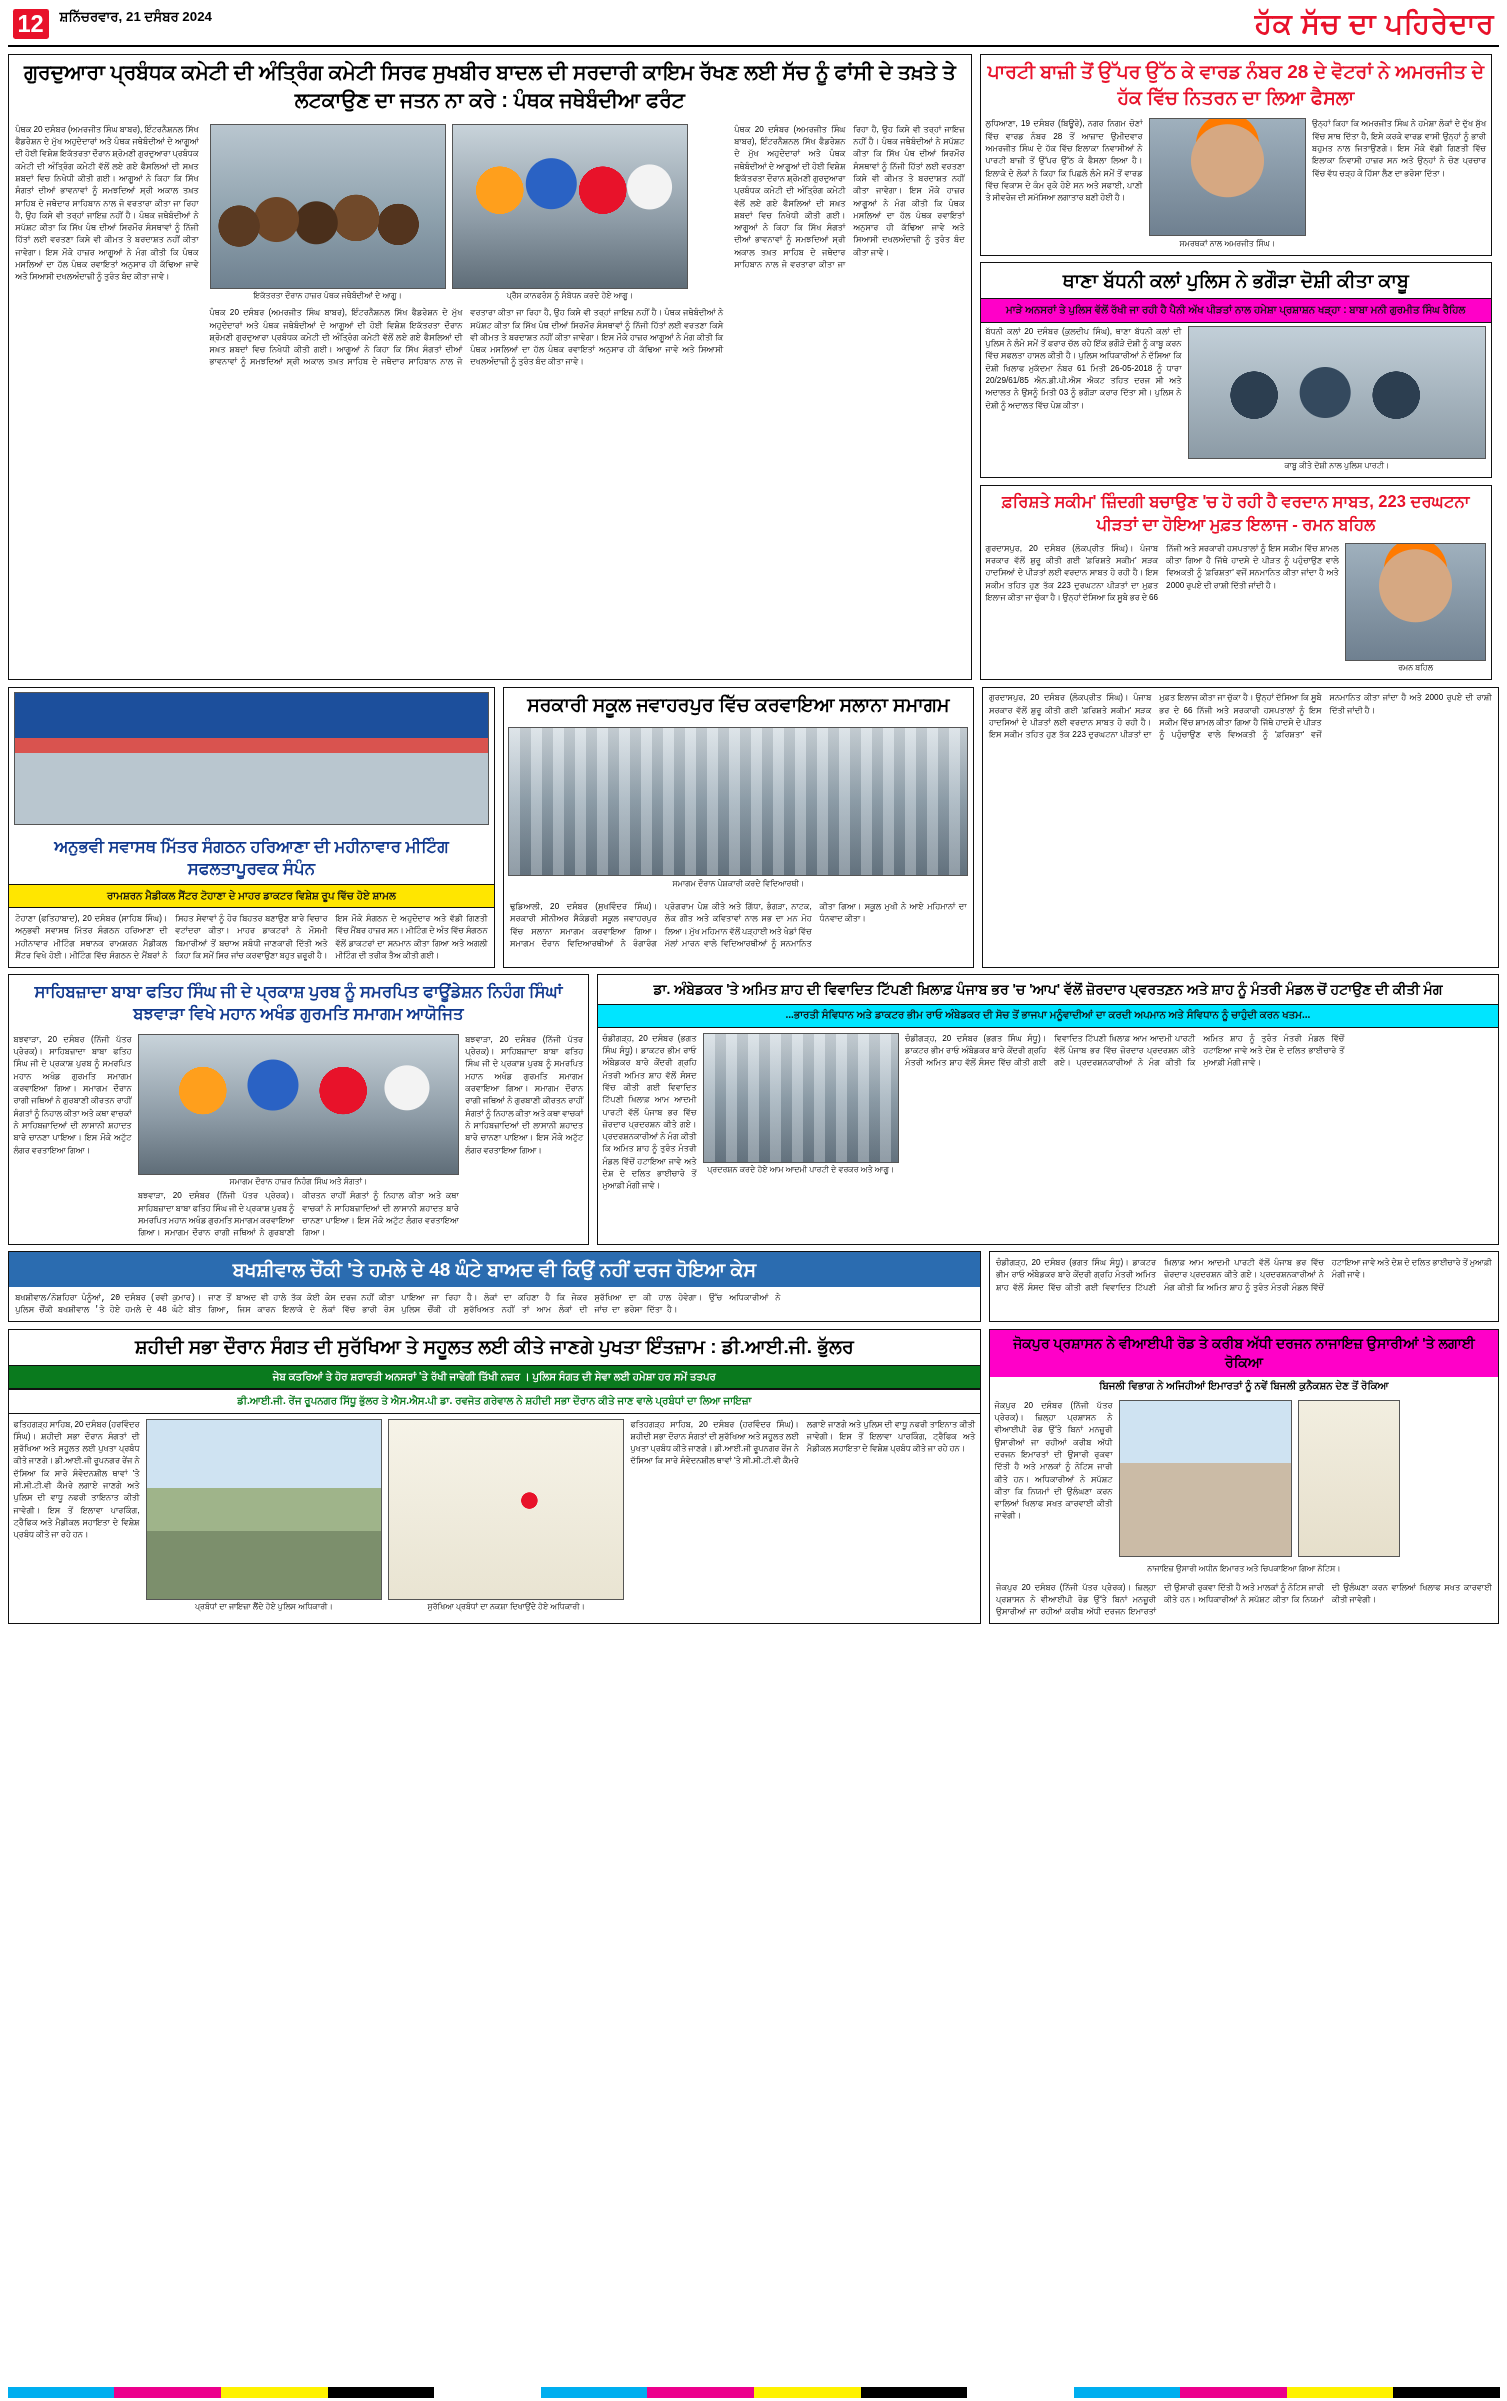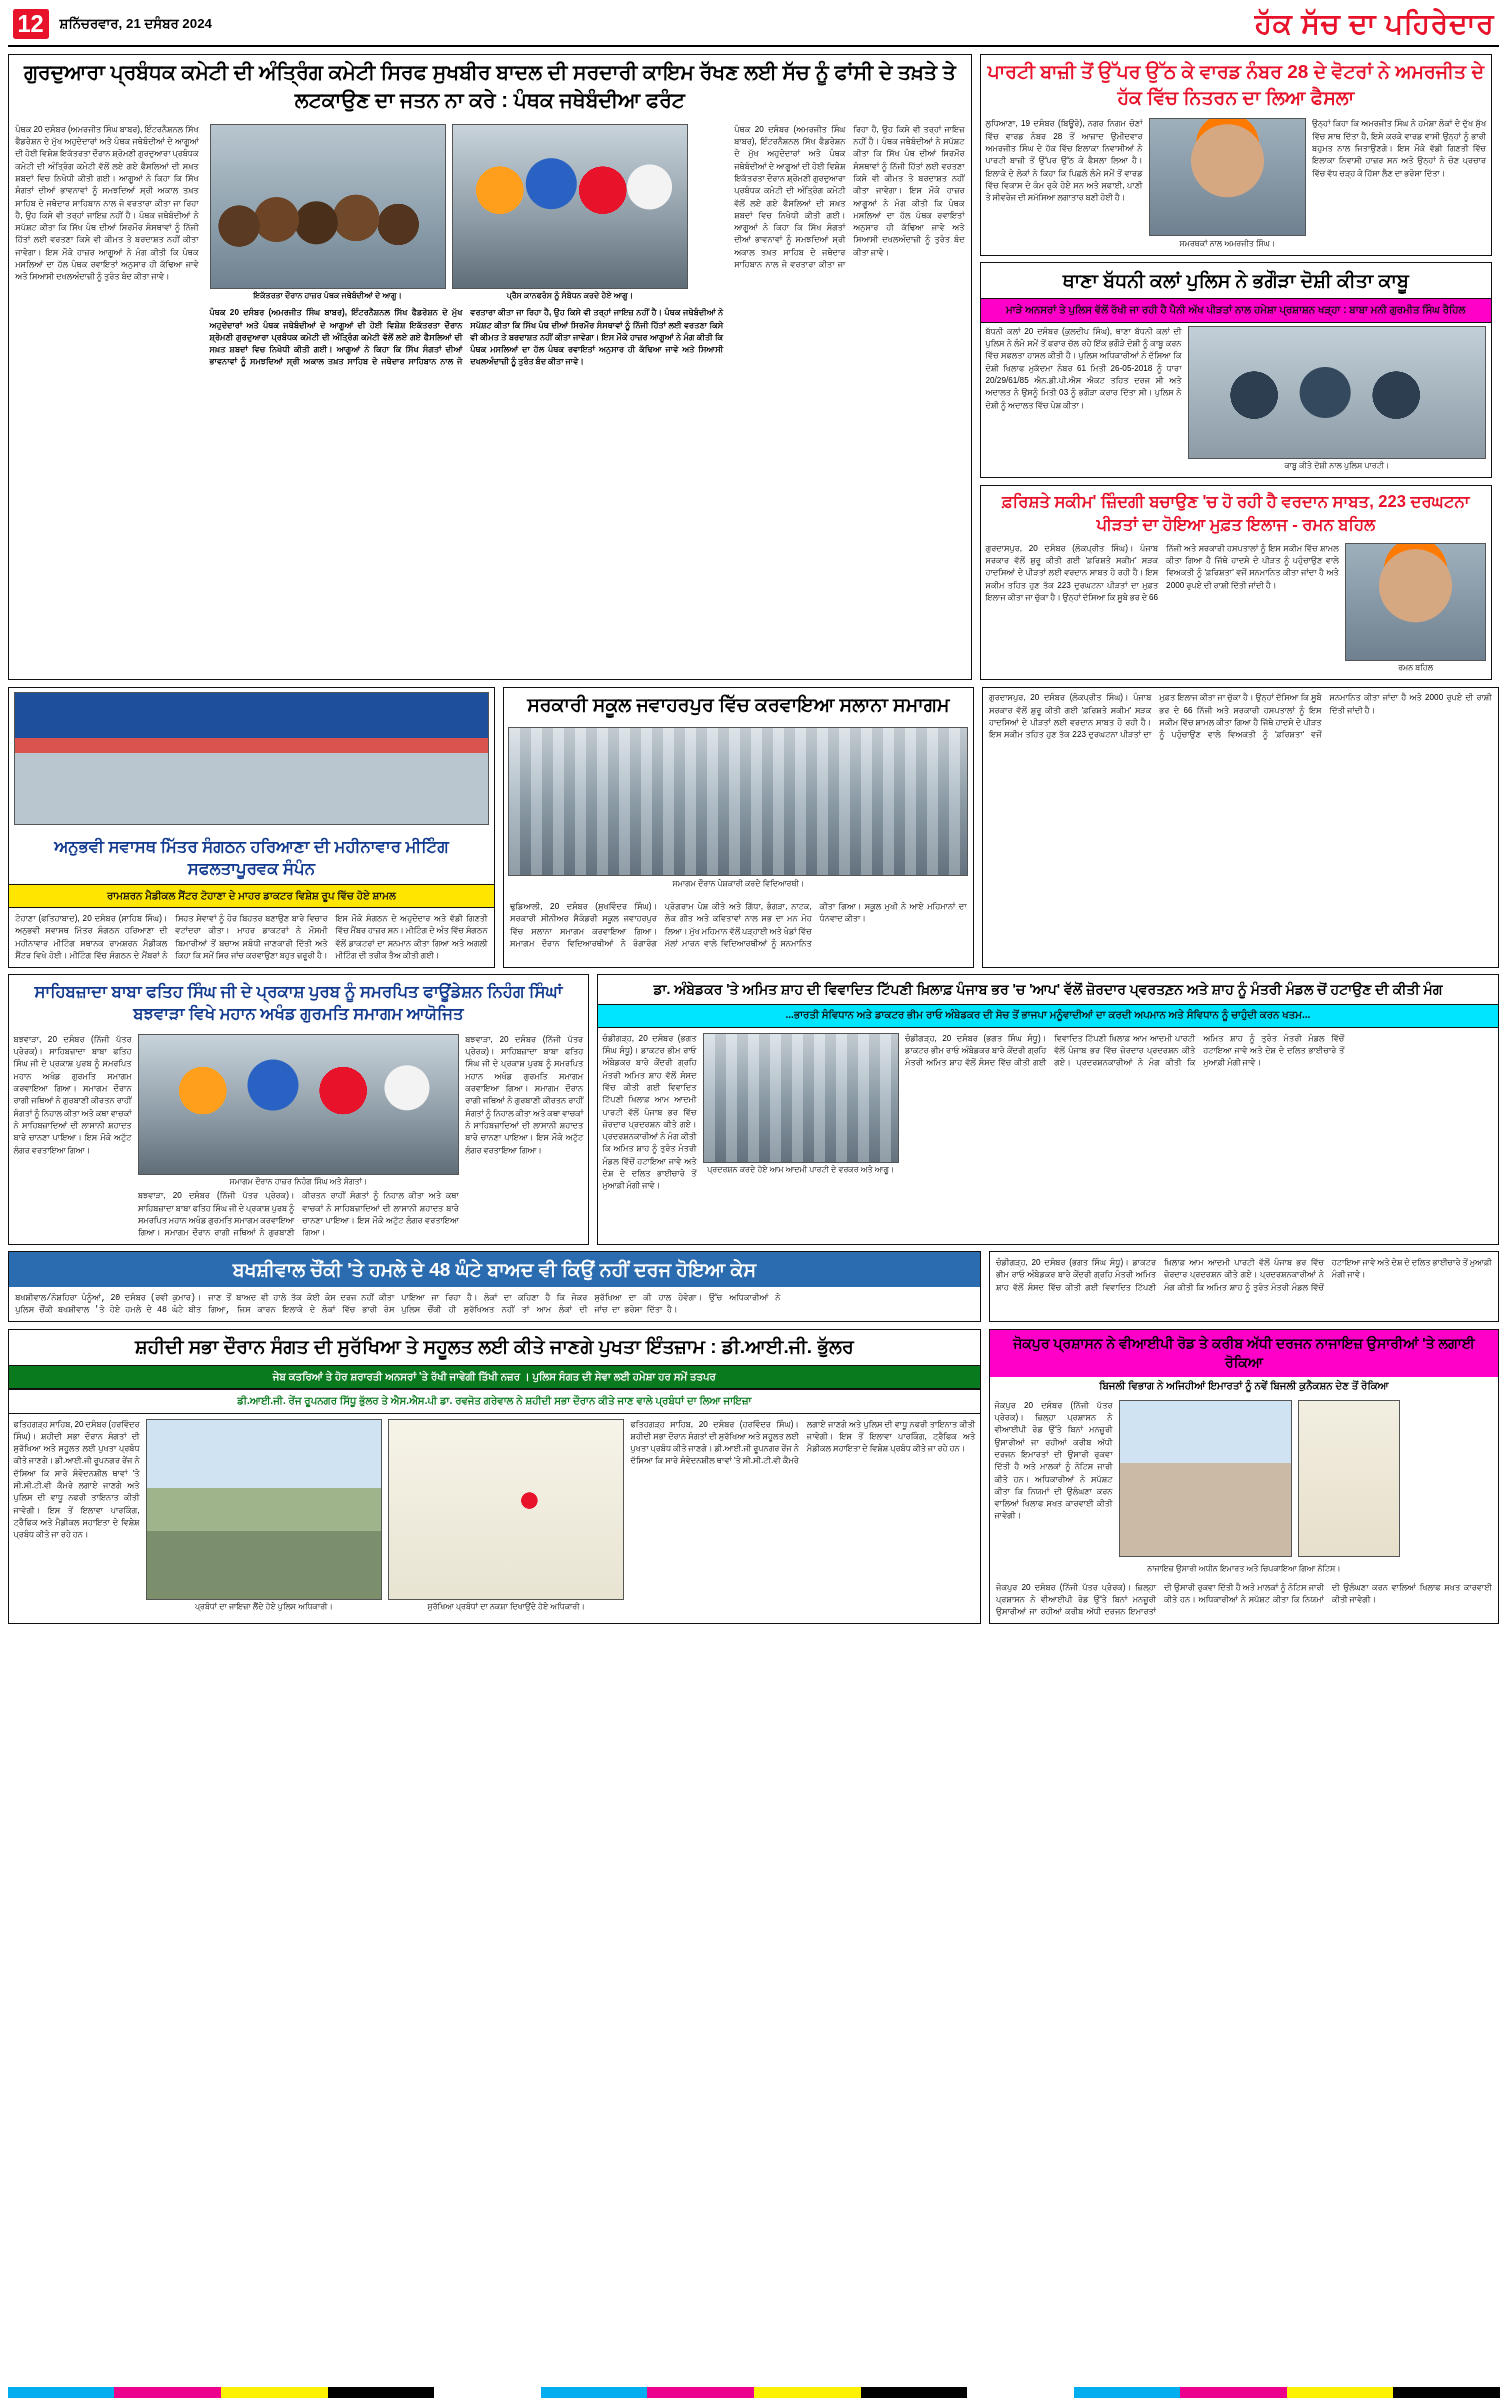--- a/index.html
+++ b/index.html
@@ -12,21 +12,21 @@
     position:relative;
     overflow:hidden;
   }
   .page { position:relative; width:1507px; height:2401px; padding:6.3px 7.9px; }
 
   
   .masthead {
     display:flex; align-items:center; justify-content:space-between;
     border-bottom:2.4px solid #000; padding:1.6px 4.7px 4.7px 4.7px; height:41px;
   }
-  .mh-left { display:flex; align-items:center; gap:11px; }
+  .mh-left { display:flex; align-items:flex-start; gap:11px; }
   .pagenum {
     background:#e8122a; color:#fff; font-weight:bold; font-size:23.6px;
     width:36px; height:30px; display:flex; align-items:center; justify-content:center;
     border-radius:2.4px;
   }
   .mh-date { font-size:13.3px; font-weight:bold; }
   .mh-title { color:#e8122a; font-size:28px; font-weight:bold; letter-spacing:0.8px; }
 
   
   .row { display:flex; gap:7.9px; }
@@ -147,21 +147,21 @@
     </div>
     <div class="mh-title">ਹੱਕ ਸੱਚ ਦਾ ਪਹਿਰੇਦਾਰ</div>
   </div>
 
   <div class="row sect">
 
     <div class="block col" style="width:964px;">
       <div class="headline h-xl">ਗੁਰਦੁਆਰਾ ਪ੍ਰਬੰਧਕ ਕਮੇਟੀ ਦੀ ਅੰਤ੍ਰਿੰਗ ਕਮੇਟੀ ਸਿਰਫ ਸੁਖਬੀਰ ਬਾਦਲ ਦੀ ਸਰਦਾਰੀ ਕਾਇਮ ਰੱਖਣ ਲਈ ਸੱਚ ਨੂੰ ਫਾਂਸੀ ਦੇ ਤਖ਼ਤੇ ਤੇ ਲਟਕਾਉਣ ਦਾ ਜਤਨ ਨਾ ਕਰੇ : ਪੰਥਕ ਜਥੇਬੰਦੀਆ ਫਰੰਟ</div>
       <div style="display:flex;">
         <div style="width:196px; padding:4.7px 6.3px;" class="txt">ਪੰਥਕ 20 ਦਸੰਬਰ (ਅਮਰਜੀਤ ਸਿੰਘ ਬਾਬਰ), ਇੰਟਰਨੈਸ਼ਨਲ ਸਿੱਖ ਫੈਡਰੇਸ਼ਨ ਦੇ ਮੁੱਖ ਅਹੁਦੇਦਾਰਾਂ ਅਤੇ ਪੰਥਕ ਜਥੇਬੰਦੀਆਂ ਦੇ ਆਗੂਆਂ ਦੀ ਹੋਈ ਵਿਸ਼ੇਸ਼ ਇਕੱਤਰਤਾ ਦੌਰਾਨ ਸ਼੍ਰੋਮਣੀ ਗੁਰਦੁਆਰਾ ਪ੍ਰਬੰਧਕ ਕਮੇਟੀ ਦੀ ਅੰਤ੍ਰਿੰਗ ਕਮੇਟੀ ਵੱਲੋਂ ਲਏ ਗਏ ਫੈਸਲਿਆਂ ਦੀ ਸਖ਼ਤ ਸ਼ਬਦਾਂ ਵਿਚ ਨਿਖੇਧੀ ਕੀਤੀ ਗਈ। ਆਗੂਆਂ ਨੇ ਕਿਹਾ ਕਿ ਸਿੱਖ ਸੰਗਤਾਂ ਦੀਆਂ ਭਾਵਨਾਵਾਂ ਨੂੰ ਸਮਝਦਿਆਂ ਸ੍ਰੀ ਅਕਾਲ ਤਖ਼ਤ ਸਾਹਿਬ ਦੇ ਜਥੇਦਾਰ ਸਾਹਿਬਾਨ ਨਾਲ ਜੋ ਵਰਤਾਰਾ ਕੀਤਾ ਜਾ ਰਿਹਾ ਹੈ, ਉਹ ਕਿਸੇ ਵੀ ਤਰ੍ਹਾਂ ਜਾਇਜ਼ ਨਹੀਂ ਹੈ। ਪੰਥਕ ਜਥੇਬੰਦੀਆਂ ਨੇ ਸਪੱਸ਼ਟ ਕੀਤਾ ਕਿ ਸਿੱਖ ਪੰਥ ਦੀਆਂ ਸਿਰਮੌਰ ਸੰਸਥਾਵਾਂ ਨੂੰ ਨਿੱਜੀ ਹਿੱਤਾਂ ਲਈ ਵਰਤਣਾ ਕਿਸੇ ਵੀ ਕੀਮਤ ਤੇ ਬਰਦਾਸ਼ਤ ਨਹੀਂ ਕੀਤਾ ਜਾਵੇਗਾ। ਇਸ ਮੌਕੇ ਹਾਜ਼ਰ ਆਗੂਆਂ ਨੇ ਮੰਗ ਕੀਤੀ ਕਿ ਪੰਥਕ ਮਸਲਿਆਂ ਦਾ ਹੱਲ ਪੰਥਕ ਰਵਾਇਤਾਂ ਅਨੁਸਾਰ ਹੀ ਕੱਢਿਆ ਜਾਵੇ ਅਤੇ ਸਿਆਸੀ ਦਖਲਅੰਦਾਜ਼ੀ ਨੂੰ ਤੁਰੰਤ ਬੰਦ ਕੀਤਾ ਜਾਵੇ।</div>
-        <div style="flex:1; padding:4.7px;font-weight:bold;">
+        <div style="flex:1; padding:4.7px;">
           <div style="display:flex; gap:6.3px;">
             <div class="photo ph-people" style="width:236px;height:165px;"></div>
             <div class="photo ph-turban" style="width:236px;height:165px;"></div>
           </div>
           <div style="display:flex; gap:6.3px;">
             <div style="width:236px;" class="caption">ਇਕੱਤਰਤਾ ਦੌਰਾਨ ਹਾਜ਼ਰ ਪੰਥਕ ਜਥੇਬੰਦੀਆਂ ਦੇ ਆਗੂ।</div>
             <div style="width:236px;" class="caption">ਪ੍ਰੈਸ ਕਾਨਫਰੰਸ ਨੂੰ ਸੰਬੋਧਨ ਕਰਦੇ ਹੋਏ ਆਗੂ।</div>
           </div>
           <div class="txt cols2" style="padding-top:3.1px;">ਪੰਥਕ 20 ਦਸੰਬਰ (ਅਮਰਜੀਤ ਸਿੰਘ ਬਾਬਰ), ਇੰਟਰਨੈਸ਼ਨਲ ਸਿੱਖ ਫੈਡਰੇਸ਼ਨ ਦੇ ਮੁੱਖ ਅਹੁਦੇਦਾਰਾਂ ਅਤੇ ਪੰਥਕ ਜਥੇਬੰਦੀਆਂ ਦੇ ਆਗੂਆਂ ਦੀ ਹੋਈ ਵਿਸ਼ੇਸ਼ ਇਕੱਤਰਤਾ ਦੌਰਾਨ ਸ਼੍ਰੋਮਣੀ ਗੁਰਦੁਆਰਾ ਪ੍ਰਬੰਧਕ ਕਮੇਟੀ ਦੀ ਅੰਤ੍ਰਿੰਗ ਕਮੇਟੀ ਵੱਲੋਂ ਲਏ ਗਏ ਫੈਸਲਿਆਂ ਦੀ ਸਖ਼ਤ ਸ਼ਬਦਾਂ ਵਿਚ ਨਿਖੇਧੀ ਕੀਤੀ ਗਈ। ਆਗੂਆਂ ਨੇ ਕਿਹਾ ਕਿ ਸਿੱਖ ਸੰਗਤਾਂ ਦੀਆਂ ਭਾਵਨਾਵਾਂ ਨੂੰ ਸਮਝਦਿਆਂ ਸ੍ਰੀ ਅਕਾਲ ਤਖ਼ਤ ਸਾਹਿਬ ਦੇ ਜਥੇਦਾਰ ਸਾਹਿਬਾਨ ਨਾਲ ਜੋ ਵਰਤਾਰਾ ਕੀਤਾ ਜਾ ਰਿਹਾ ਹੈ, ਉਹ ਕਿਸੇ ਵੀ ਤਰ੍ਹਾਂ ਜਾਇਜ਼ ਨਹੀਂ ਹੈ। ਪੰਥਕ ਜਥੇਬੰਦੀਆਂ ਨੇ ਸਪੱਸ਼ਟ ਕੀਤਾ ਕਿ ਸਿੱਖ ਪੰਥ ਦੀਆਂ ਸਿਰਮੌਰ ਸੰਸਥਾਵਾਂ ਨੂੰ ਨਿੱਜੀ ਹਿੱਤਾਂ ਲਈ ਵਰਤਣਾ ਕਿਸੇ ਵੀ ਕੀਮਤ ਤੇ ਬਰਦਾਸ਼ਤ ਨਹੀਂ ਕੀਤਾ ਜਾਵੇਗਾ। ਇਸ ਮੌਕੇ ਹਾਜ਼ਰ ਆਗੂਆਂ ਨੇ ਮੰਗ ਕੀਤੀ ਕਿ ਪੰਥਕ ਮਸਲਿਆਂ ਦਾ ਹੱਲ ਪੰਥਕ ਰਵਾਇਤਾਂ ਅਨੁਸਾਰ ਹੀ ਕੱਢਿਆ ਜਾਵੇ ਅਤੇ ਸਿਆਸੀ ਦਖਲਅੰਦਾਜ਼ੀ ਨੂੰ ਤੁਰੰਤ ਬੰਦ ਕੀਤਾ ਜਾਵੇ।</div>
         </div>

